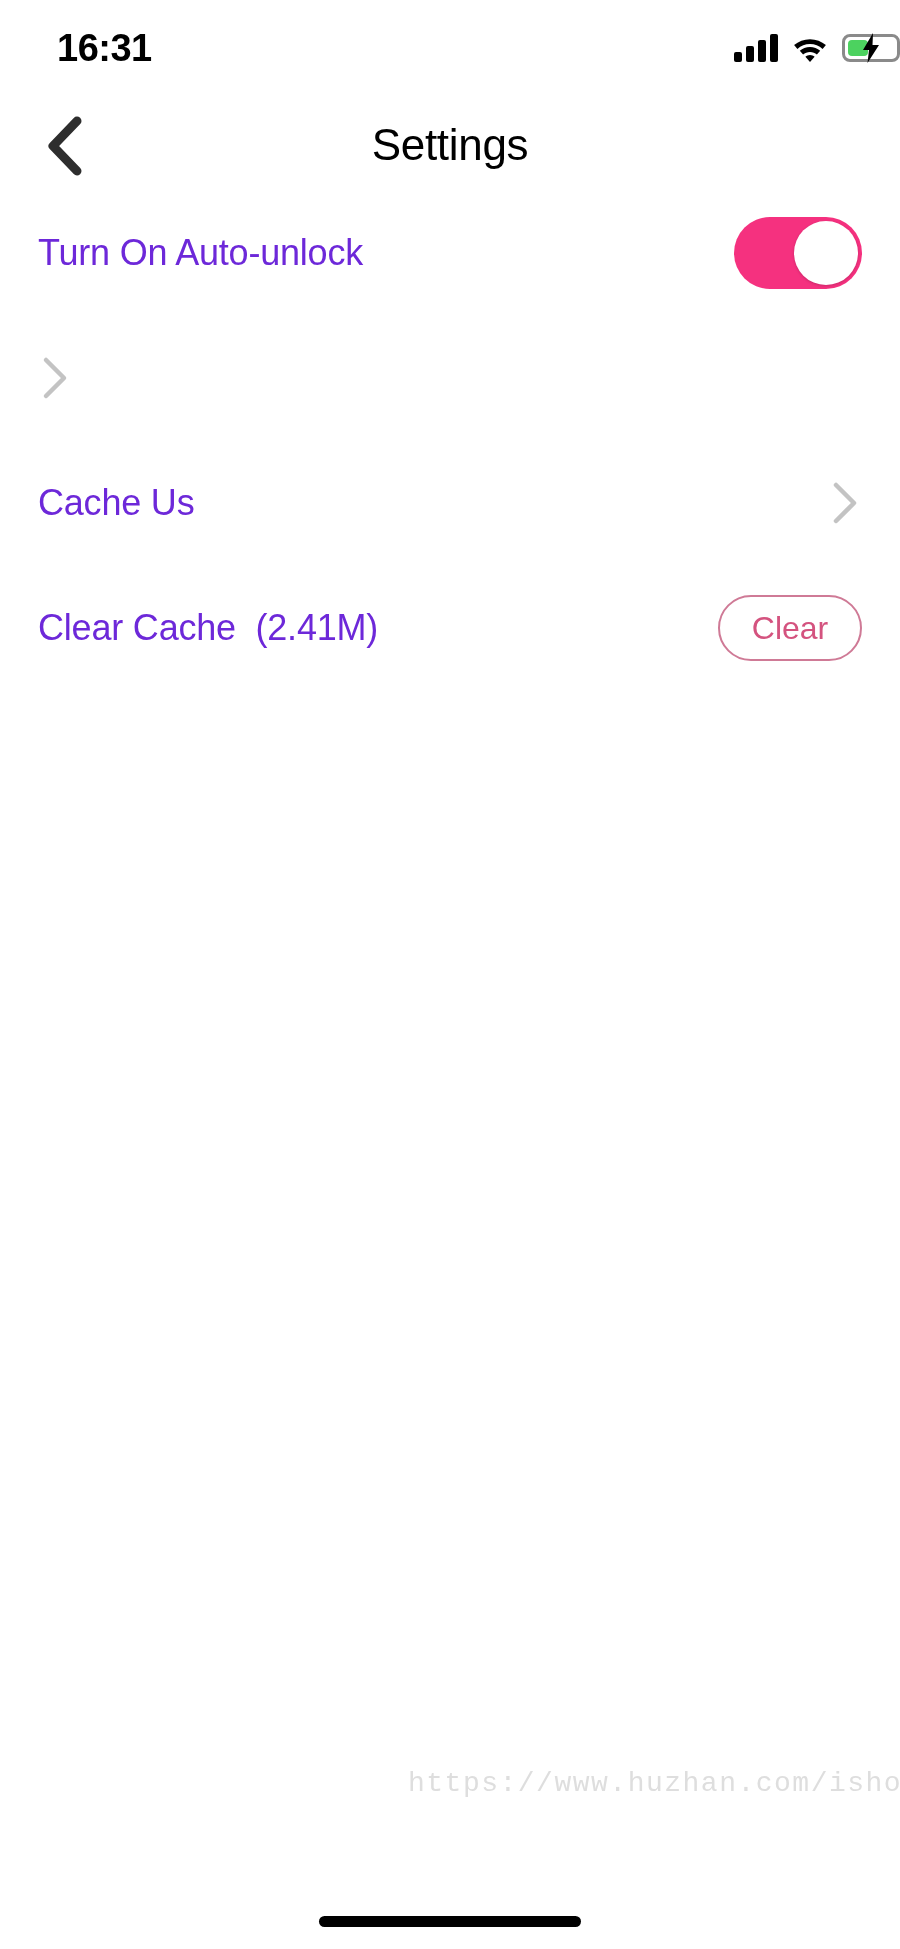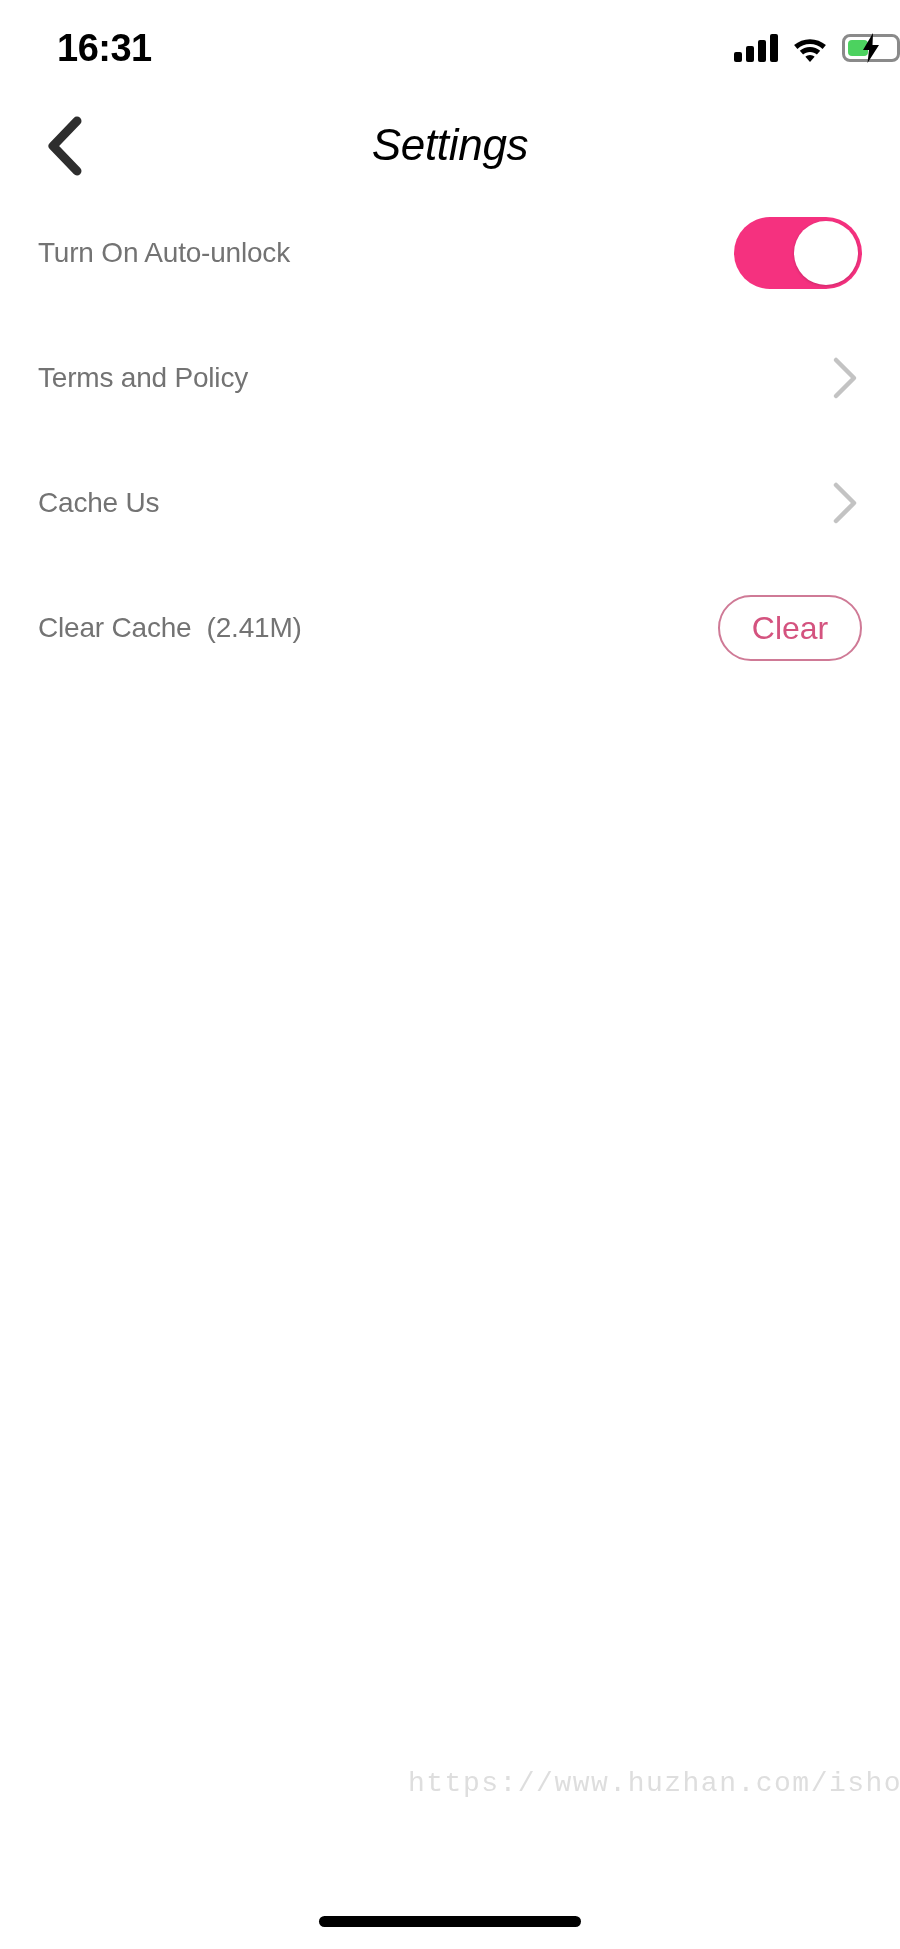--- a/index.html
+++ b/index.html
@@ -102,21 +102,20 @@
     height: 30px;
   }
 
   
   #nav-bar {
     position: absolute;
     top: 100px;
     left: 0;
     width: 900px;
     height: 90px;
-    font-style: italic;
   }
   #back-button {
     position: absolute;
     left: 22px;
     top: 8px;
     width: 86px;
     height: 76px;
     display: flex;
     align-items: center;
     justify-content: center;
@@ -146,22 +145,22 @@
   .row {
     position: relative;
     height: 125px;
     padding: 0 38px 0 38px;
     display: flex;
     align-items: center;
     justify-content: space-between;
     box-sizing: border-box;
   }
   .row-label {
-    font-size: 28px;
-    color: #737373;
+    font-size: 36px;
+    color: #6d28d9;
     line-height: 50px;
     letter-spacing: -0.2px;
     white-space: pre;
   }
   .row-accessory {
     display: flex;
     align-items: center;
     justify-content: flex-end;
   }
 
@@ -281,21 +280,20 @@
     <div class="row">
       <span class="row-label">Turn On Auto-unlock</span>
       <span class="row-accessory">
         <span class="toggle">
           <span class="knob"></span>
         </span>
       </span>
     </div>
 
     <div class="row">
-      <span class="row-label">Terms and Policy</span>
       <span class="row-accessory">
         <svg class="chevron" viewBox="0 0 34 46">
           <path d="M8 5 L26 23 L8 41" fill="none" stroke="#c3c3c3" stroke-width="4.5" stroke-linecap="round" stroke-linejoin="round"></path>
         </svg>
       </span>
     </div>
 
     <div class="row">
       <span class="row-label">Cache Us</span>
       <span class="row-accessory">

